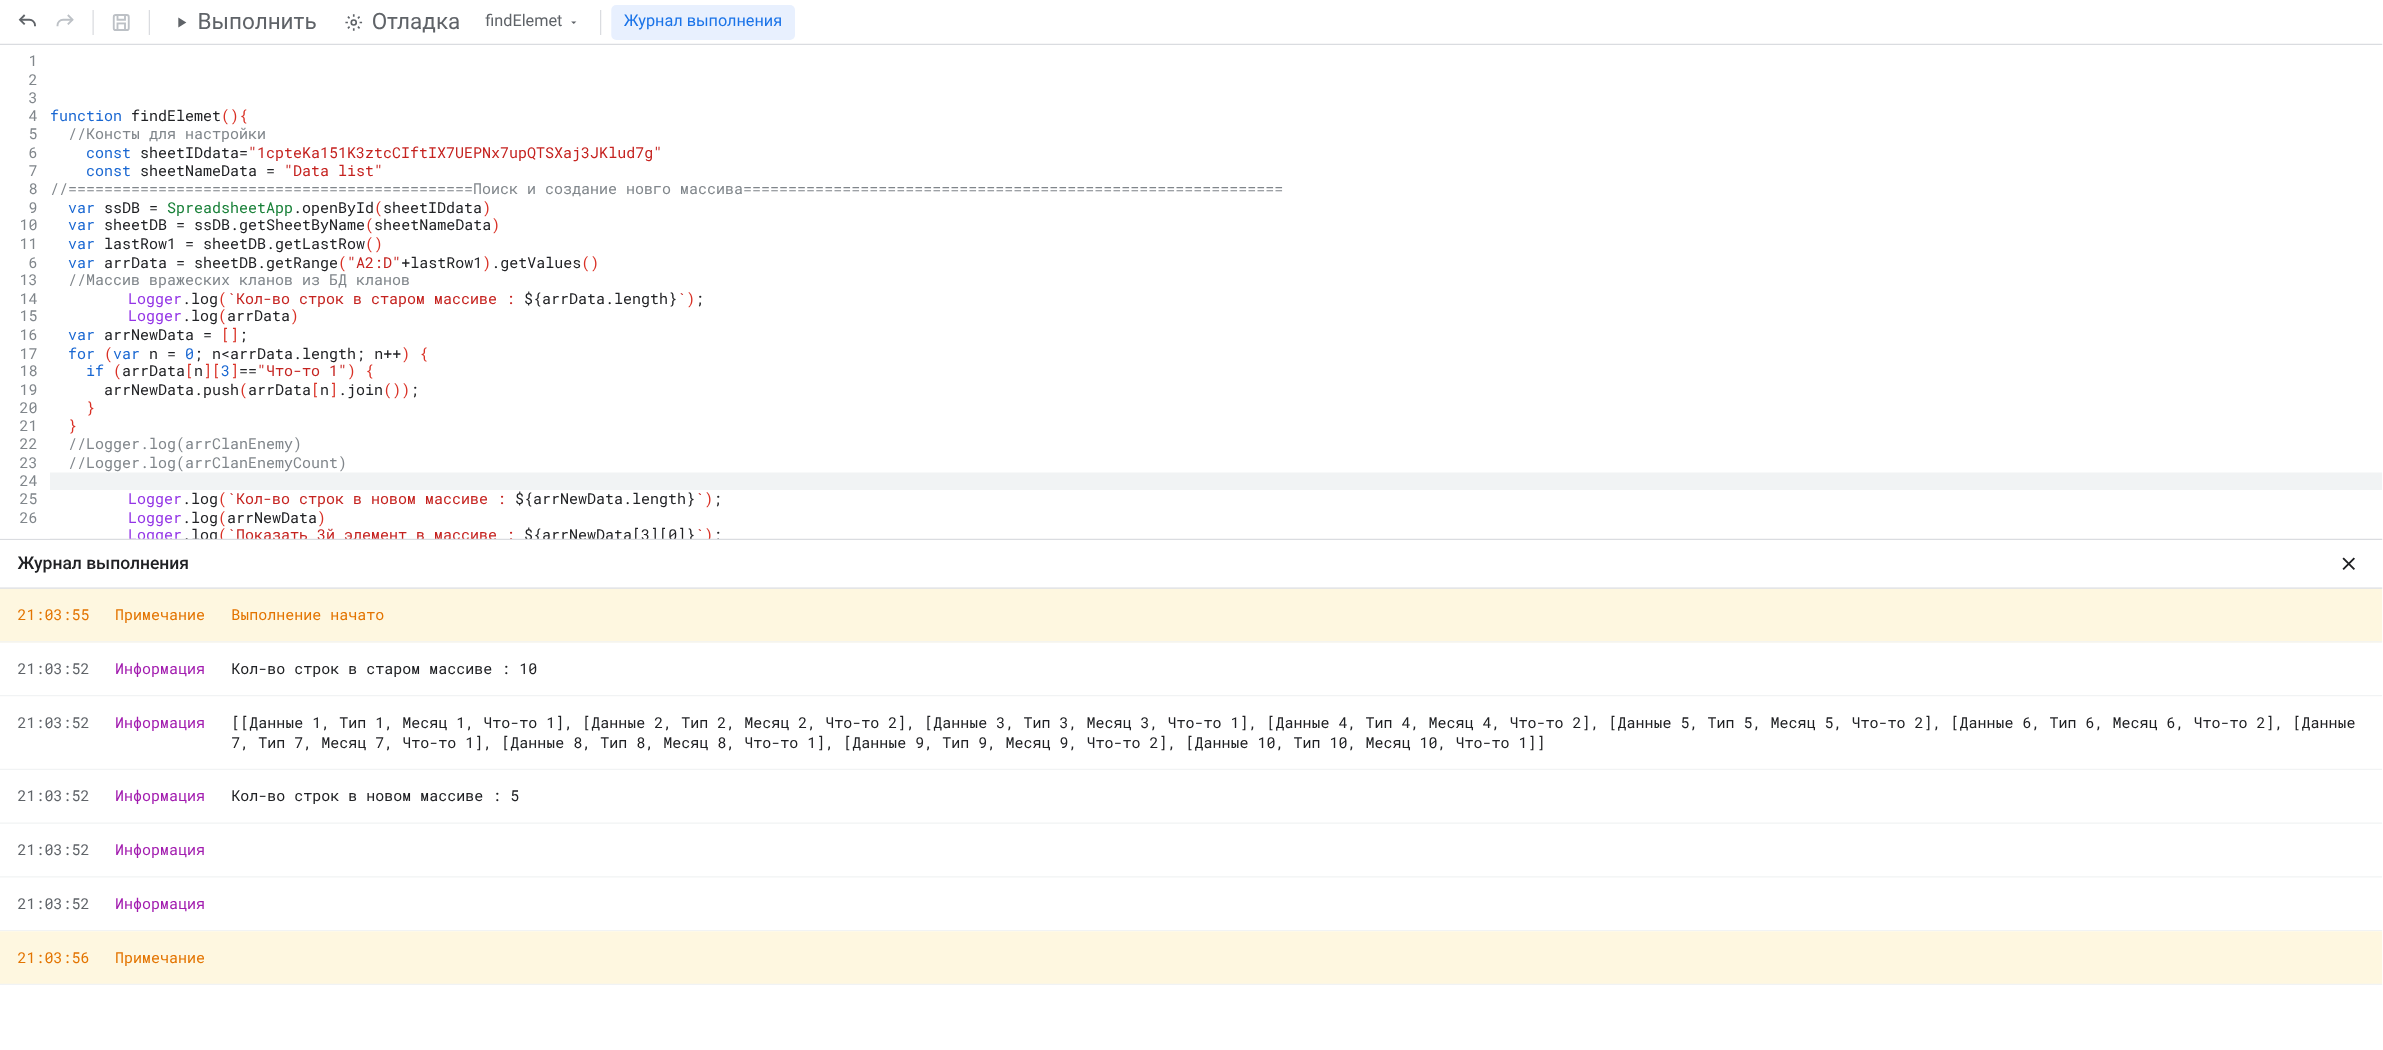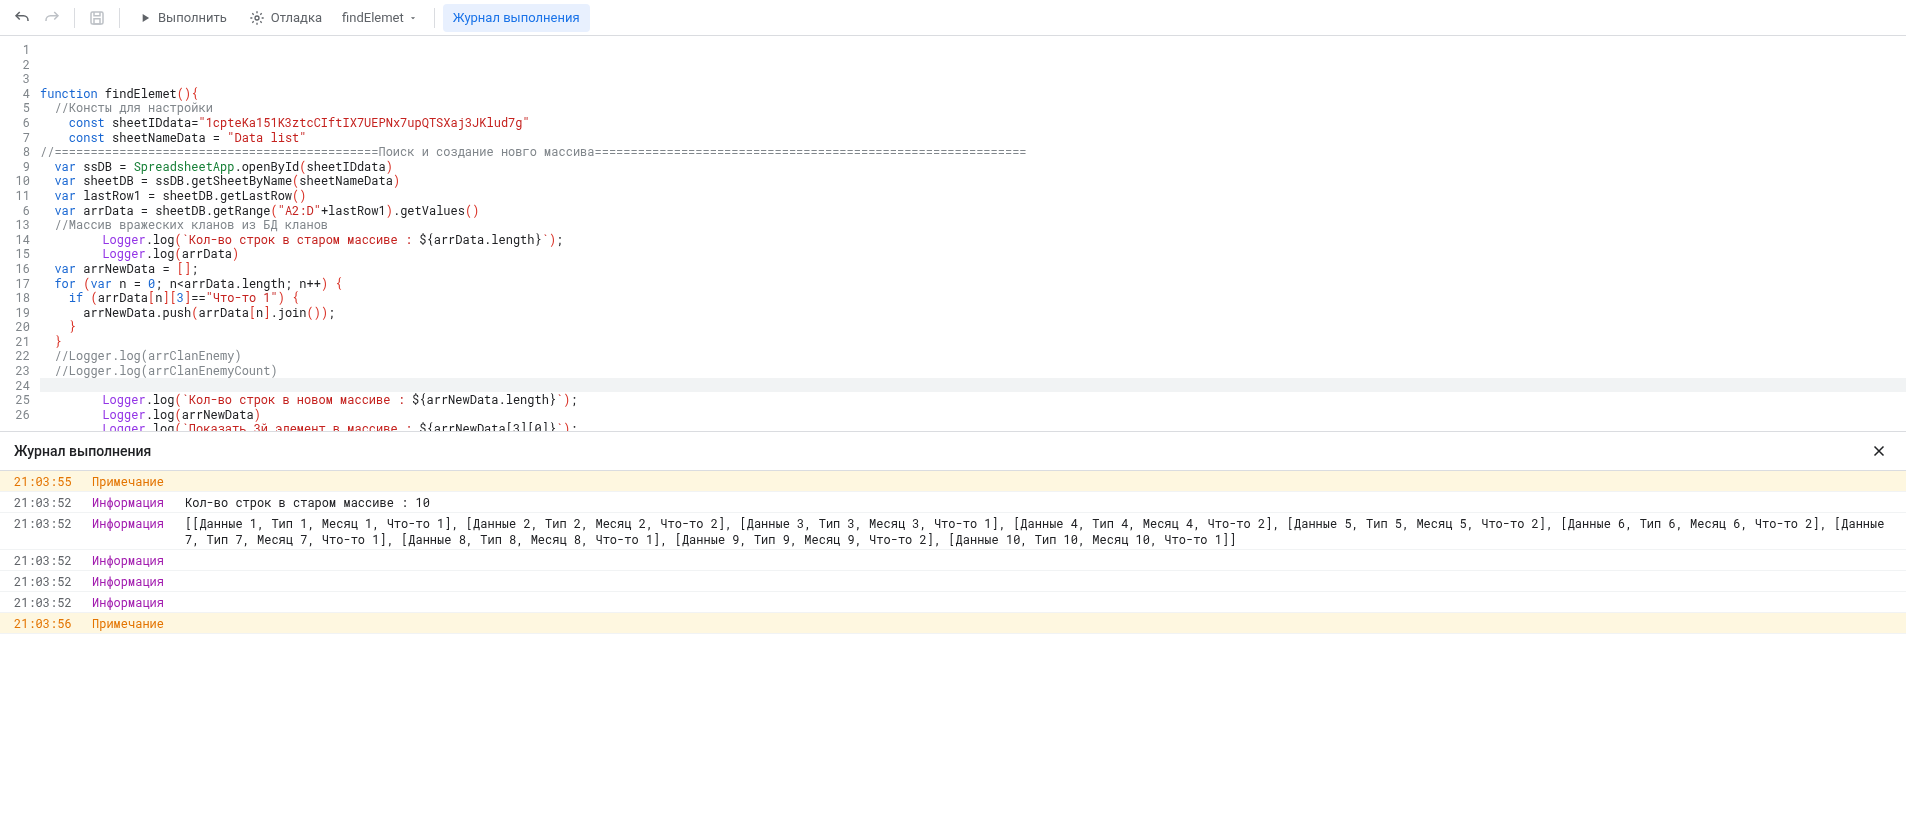--- a/index.html
+++ b/index.html
@@ -37,21 +37,21 @@
   }
   .tb-text-btn {
     height: 28px;
     display: flex;
     align-items: center;
     padding: 0 10px;
     border-radius: 4px;
     color: #5f6368;
     cursor: pointer;
     gap: 6px;
-    font-size: 13px;
+    font-size: 18px;
   }
   .tb-dropdown {
     height: 28px;
     display: flex;
     align-items: center;
     padding: 0 8px;
     color: #5f6368;
     cursor: pointer;
     gap: 4px;
     font-size: 13px;
@@ -127,21 +127,21 @@
     padding: 4px;
   }
   .log-body {
     font-family: "Roboto Mono", Menlo, Consolas, monospace;
     font-size: 12px;
     overflow-y: auto;
     height: calc(840px - 36px - 395px - 40px);
   }
   .log-row {
     display: flex;
-    padding: 2px 14px;
+    padding: 13px 14px;
     gap: 18px;
     border-bottom: 1px solid #f1f3f4;
     align-items: flex-start;
   }
   .log-row.note {
     background: #fef7e0;
   }
   .log-time { width: 60px; flex-shrink: 0; color: #5f6368; }
   .log-row.note .log-time { color: #e37400; }
   .log-level { width: 75px; flex-shrink: 0; color: #a21caf; }
@@ -241,34 +241,36 @@
     <svg width="18" height="18" viewBox="0 0 24 24" fill="none" stroke="#202124" stroke-width="2">
         <path d="M6 6l12 12M6 18L18 6"></path>
       </svg>
   </span>
 </div>
 
 <div class="log-body" id="log-body">
     <div class="log-row note">
       <div class="log-time">21:03:55</div>
       <div class="log-level">Примечание</div>
+      <div class="log-msg">Выполнение начато</div>
     </div>
     <div class="log-row">
       <div class="log-time">21:03:52</div>
       <div class="log-level">Информация</div>
       <div class="log-msg">Кол-во строк в старом массиве : 10</div>
     </div>
     <div class="log-row">
       <div class="log-time">21:03:52</div>
       <div class="log-level">Информация</div>
       <div class="log-msg">[[Данные 1, Тип 1, Месяц 1, Что-то 1], [Данные 2, Тип 2, Месяц 2, Что-то 2], [Данные 3, Тип 3, Месяц 3, Что-то 1], [Данные 4, Тип 4, Месяц 4, Что-то 2], [Данные 5, Тип 5, Месяц 5, Что-то 2], [Данные 6, Тип 6, Месяц 6, Что-то 2], [Данные 7, Тип 7, Месяц 7, Что-то 1], [Данные 8, Тип 8, Месяц 8, Что-то 1], [Данные 9, Тип 9, Месяц 9, Что-то 2], [Данные 10, Тип 10, Месяц 10, Что-то 1]]</div>
     </div>
     <div class="log-row">
       <div class="log-time">21:03:52</div>
       <div class="log-level">Информация</div>
+      <div class="log-msg">Кол-во строк в новом массиве : 5</div>
     </div>
     <div class="log-row">
       <div class="log-time">21:03:52</div>
       <div class="log-level">Информация</div>
     </div>
     <div class="log-row">
       <div class="log-time">21:03:52</div>
       <div class="log-level">Информация</div>
     </div>
     <div class="log-row note">

